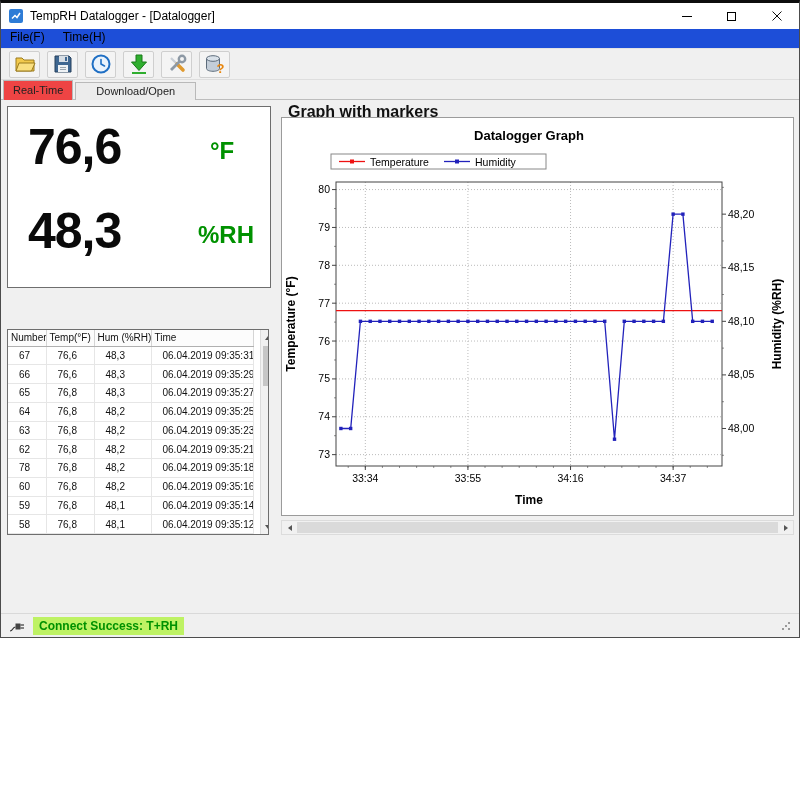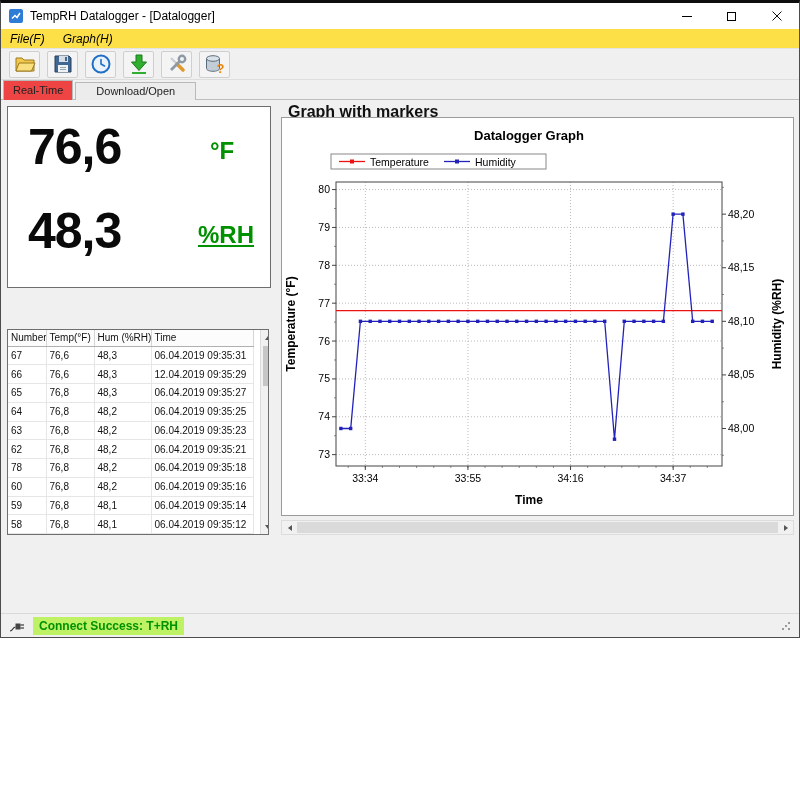--- a/index.html
+++ b/index.html
@@ -7,41 +7,41 @@
 body{background:#fff;font-family:"Liberation Sans",sans-serif;position:relative;overflow:hidden;}
 .window{position:absolute;left:0;top:0;width:800px;height:638px;display:flex;flex-direction:column;background:#f0f0f0;
   border-left:1px solid #4c4c4c;border-right:1px solid #4c4c4c;border-bottom:1px solid #4c4c4c;border-top:3px solid #0d0d0d;}
 .titlebar{flex:0 0 26px;background:#fff;display:flex;align-items:center;}
 .title-icon{width:16px;height:16px;margin-left:7px;flex:0 0 16px;}
 .title-text{font-size:12px;color:#000;margin-left:6px;white-space:nowrap;}
 .win-controls{margin-left:auto;display:flex;height:100%;}
 .win-btn{width:45px;display:flex;align-items:center;justify-content:center;cursor:default;}
 .glyph-min{width:10px;height:1px;background:#000;}
 .glyph-max{width:9px;height:9px;border:1px solid #000;}
-.menubar{flex:0 0 19px;display:flex;align-items:center;font-size:12px;background:#fde047;font-style:italic;}
+.menubar{flex:0 0 19px;display:flex;align-items:flex-start;font-size:12px;background:#1d4ed8;}
 .menu-item{padding:1px 9px;}
 .toolbar{flex:0 0 32px;display:flex;align-items:center;gap:7px;padding-left:8px;background:#f0f0f0;
   border-top:1px solid #e3e3e3;border-bottom:1px solid #dedede;}
 .tool-btn{width:31px;height:27px;display:flex;align-items:center;justify-content:center;background:#f4f4f4;
   border:1px solid #cfcfcf;border-radius:2px;}
 .tabstrip{flex:0 0 19px;display:flex;align-items:flex-end;padding-left:2px;position:relative;z-index:3;margin-bottom:-1px;}
 .tab{font-size:11px;padding:2px 20px 3px;background:#ececec;border:1px solid #b9b9b9;border-bottom:none;margin-right:2px;color:#222;}
 .tab.active{background:#ef4444;padding:3px 9px 4px;}
 .tabpage{flex:1;position:relative;background:#f0f0f0;border-top:1px solid #bdbdbd;}
 .rt-display{position:absolute;left:6px;top:6px;width:264px;height:182px;background:#fff;border:1px solid #6e6e6e;}
 .big-val{position:absolute;font-weight:bold;font-size:50px;color:#0a0a0a;letter-spacing:-1px;line-height:52px;}
 .big-unit{position:absolute;font-weight:bold;font-size:24px;line-height:24px;}
 .temp-val{left:20px;top:14px;}
 .temp-unit{left:202px;top:32px;}
 .hum-val{left:20px;top:98px;}
-.hum-unit{left:190px;top:116px;text-decoration:underline;}
+.hum-unit{left:190px;top:116px;}
 .rt-table{position:absolute;left:6px;top:229px;width:262px;height:206px;background:#fff;border:1px solid #6e6e6e;display:flex;overflow:hidden;gap:6px;}
 table{border-collapse:collapse;table-layout:fixed;width:245px;font-size:10px;color:#111;}
 th{font-weight:normal;text-align:left;background:#fcfcfc;border-right:1px solid #d5d5d5;border-bottom:1px solid #b0b0b0;height:16px;padding:0 3px;white-space:nowrap;overflow:hidden;}
-td{border-right:1px solid #e6e6e6;border-bottom:1px solid #e6e6e6;height:18px;padding:0 3px;white-space:nowrap;overflow:hidden;}
+td{border-right:1px solid #e6e6e6;border-bottom:1px solid #e6e6e6;height:18px;padding:0 11px;white-space:nowrap;overflow:hidden;}
 th:nth-child(1),td:nth-child(1){width:38px;}
 th:nth-child(2),td:nth-child(2){width:48px;}
 th:nth-child(3),td:nth-child(3){width:57px;}
 th:nth-child(4),td:nth-child(4){width:102px;}
 .vscroll{flex:0 0 15px;width:15px;background:#f1f1f1;border-left:1px solid #dcdcdc;position:relative;}
 .sb-arrow{position:absolute;width:15px;height:15px;display:flex;align-items:center;justify-content:center;}
 .sb-up{top:0;} .sb-down{bottom:0;} .sb-left{left:0;height:13px;} .sb-right{right:0;height:13px;}
 .tri{width:0;height:0;border-style:solid;}
 .tri-up{border-width:0 3.5px 4.5px 3.5px;border-color:transparent transparent #555 transparent;}
 .tri-down{border-width:4.5px 3.5px 0 3.5px;border-color:#555 transparent transparent transparent;}
@@ -82,21 +82,21 @@
         <svg width="10" height="10">
             <line x1="0.5" y1="0.5" x2="9.5" y2="9.5" stroke="#111"></line>
             <line x1="9.5" y1="0.5" x2="0.5" y2="9.5" stroke="#111"></line>
           </svg>
       </div>
     </div>
   </div>
 
   <div class="menubar">
     <span class="menu-item">File(F)</span>
-    <span class="menu-item">Graph(H)</span>
+    <span class="menu-item">Time(H)</span>
   </div>
 
   <div class="toolbar">
     <div class="tool-btn">
       <svg width="22" height="22" viewBox="0 0 22 22">
         <path d="M2 5h6l2 2h10v11H2z" fill="#f2c94c" stroke="#9a7b1e"></path>
         <path d="M5 10h16l-3.5 8H2z" fill="#fadf7f" stroke="#9a7b1e"></path>
       </svg>
     </div>
     <div class="tool-btn">
@@ -166,21 +166,21 @@
             <tr>
               <td>67</td>
               <td>76,6</td>
               <td>48,3</td>
               <td>06.04.2019 09:35:31</td>
             </tr>
             <tr>
               <td>66</td>
               <td>76,6</td>
               <td>48,3</td>
-              <td>12.04.2019 09:35:29</td>
+              <td>06.04.2019 09:35:29</td>
             </tr>
             <tr>
               <td>65</td>
               <td>76,8</td>
               <td>48,3</td>
               <td>06.04.2019 09:35:27</td>
             </tr>
             <tr>
               <td>64</td>
               <td>76,8</td>

